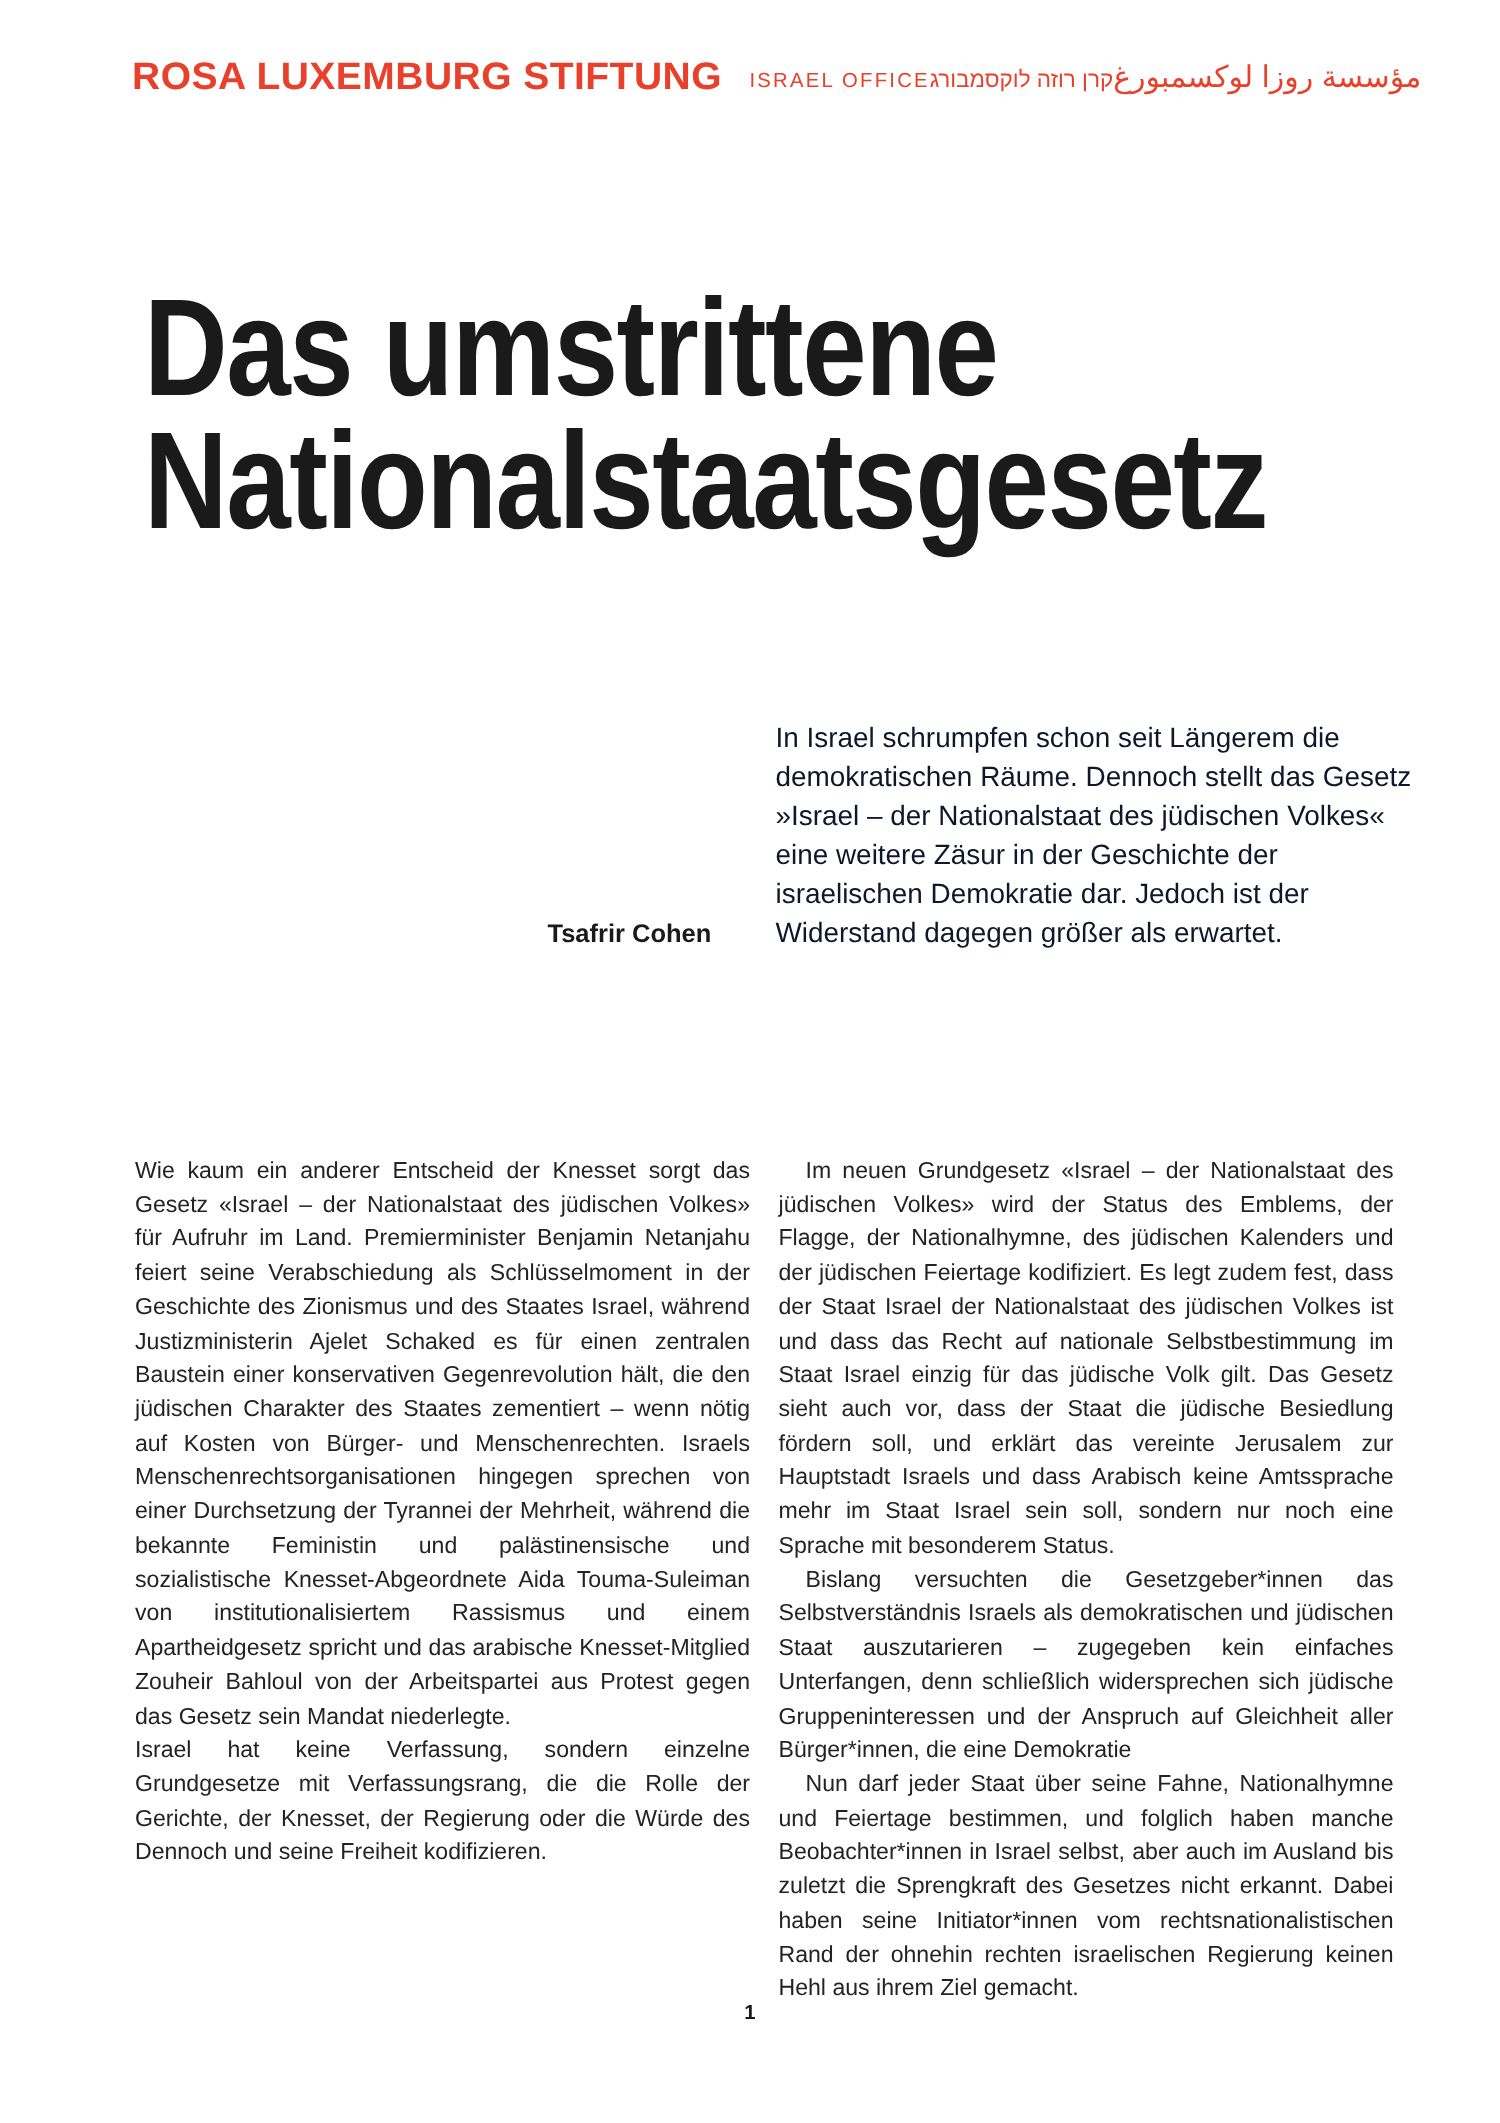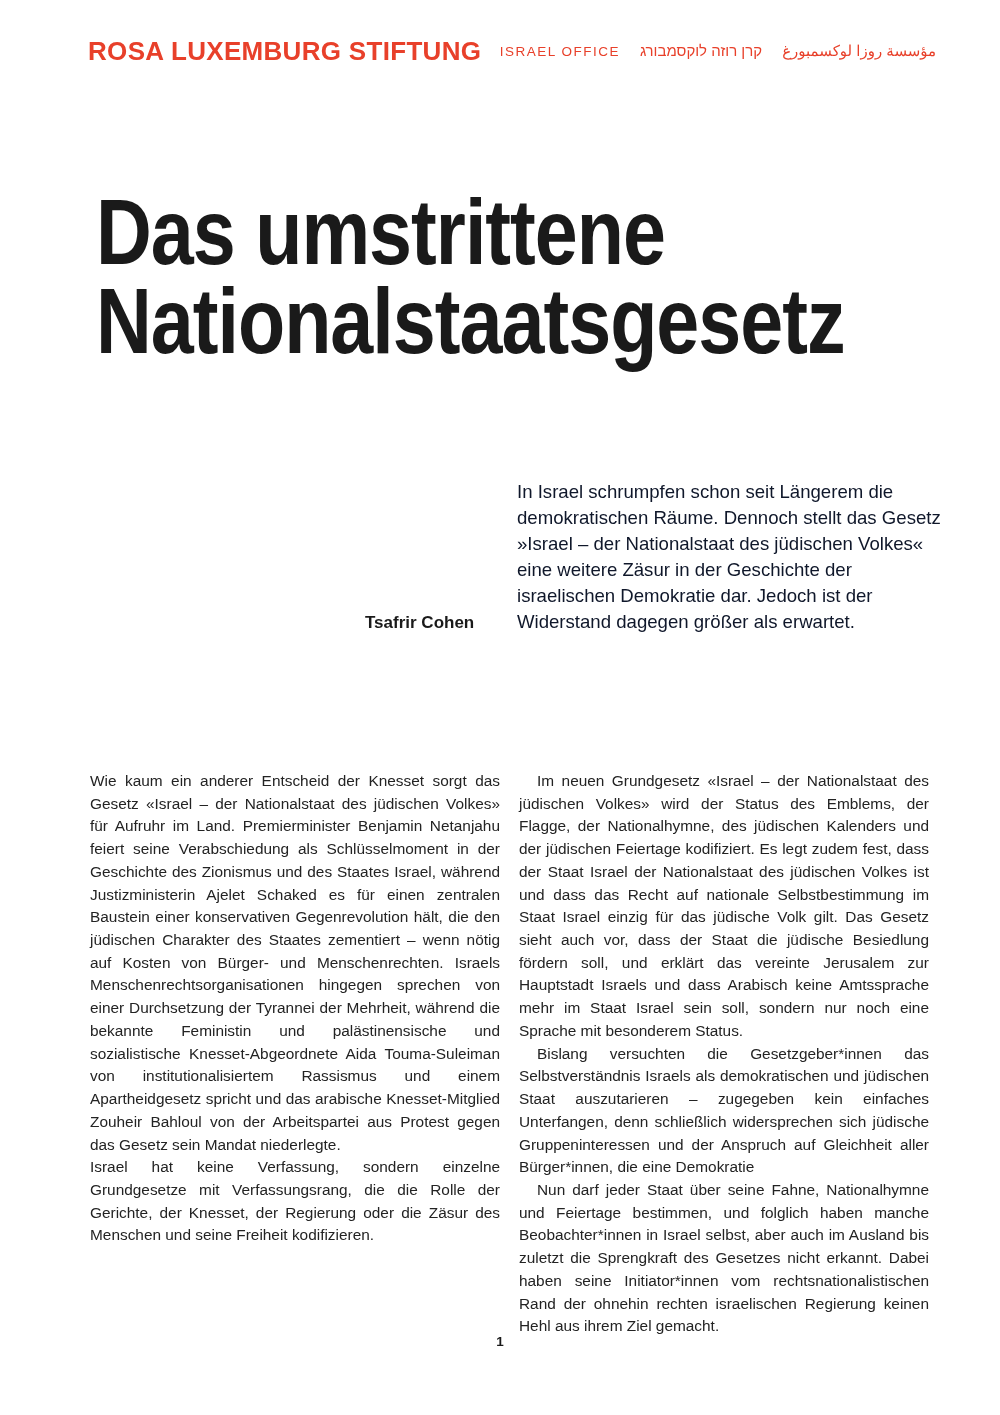--- a/index.html
+++ b/index.html
@@ -33,35 +33,34 @@
     font-size: 25.5px;
     letter-spacing: 0.3px;
     color: #e8402a;
     transform: scaleX(1.02);
     transform-origin: left center;
   }
   .office-group {
     display: flex;
     align-items: baseline;
     margin-left: 26px;
-    gap: 20px;
     color: #e8402a;
   }
   .office-en {
     font-size: 13.5px;
     letter-spacing: 1.5px;
     font-weight: normal;
   }
   .office-he {
     font-size: 15px;
     direction: rtl;
     unicode-bidi: isolate;
   }
   .office-ar {
-    font-size: 15px;
+    font-size: 20px;
     direction: rtl;
     unicode-bidi: isolate;
   }
 
   
   .title {
     position: absolute;
     left: 96px;
     top: 126px;
     width: 830px;
@@ -162,21 +161,21 @@
 
 <div class="lead-block">
   <div class="lead-author">Tsafrir Cohen</div>
   <div class="lead-text">In Israel schrumpfen schon seit Längerem die demokratischen Räume. Dennoch stellt das Gesetz »Israel – der Nationalstaat des jüdischen Volkes« eine weitere Zäsur in der Geschichte der israelischen Demokratie dar. Jedoch ist der Widerstand dagegen größer als erwartet.</div>
 </div>
 
 <div class="columns">
 
   <div class="col">
     <p>Wie kaum ein anderer Entscheid der Knesset sorgt das Gesetz «Israel – der Nationalstaat des jüdischen Volkes» für Aufruhr im Land. Premierminister Benjamin Netanjahu feiert seine Verabschiedung als Schlüsselmoment in der Geschichte des Zionismus und des Staates Israel, während Justizministerin Ajelet Schaked es für einen zentralen Baustein einer konservativen Gegenrevolution hält, die den jüdischen Charakter des Staates zementiert – wenn nötig auf Kosten von Bürger- und Menschenrechten. Israels Menschenrechtsorganisationen hingegen sprechen von einer Durchsetzung der Tyrannei der Mehrheit, während die bekannte Feministin und palästinensische und sozialistische Knesset-Abgeordnete Aida Touma-Suleiman von institutionalisiertem Rassismus und einem Apartheidgesetz spricht und das arabische Knesset-Mitglied Zouheir Bahloul von der Arbeitspartei aus Protest gegen das Gesetz sein Mandat niederlegte.</p>
-    <p>Israel hat keine Verfassung, sondern einzelne Grundgesetze mit Verfassungsrang, die die Rolle der Gerichte, der Knesset, der Regierung oder die Zäsur des Menschen und seine Freiheit kodifizieren.</p>
+    <p>Israel hat keine Verfassung, sondern einzelne Grundgesetze mit Verfassungsrang, die die Rolle der Gerichte, der Knesset, der Regierung oder die Würde des Dennoch und seine Freiheit kodifizieren.</p>
   </div>
 
   <div class="col">
     <p class="indent">Im neuen Grundgesetz «Israel – der Nationalstaat des jüdischen Volkes» wird der Status des Emblems, der Flagge, der Nationalhymne, des jüdischen Kalenders und der jüdischen Feiertage kodifiziert. Es legt zudem fest, dass der Staat Israel der Nationalstaat des jüdischen Volkes ist und dass das Recht auf nationale Selbstbestimmung im Staat Israel einzig für das jüdische Volk gilt. Das Gesetz sieht auch vor, dass der Staat die jüdische Besiedlung fördern soll, und erklärt das vereinte Jerusalem zur Hauptstadt Israels und dass Arabisch keine Amtssprache mehr im Staat Israel sein soll, sondern nur noch eine Sprache mit besonderem Status.</p>
     <p class="indent">Bislang versuchten die Gesetzgeber*innen das Selbstverständnis Israels als demokratischen und jüdischen Staat auszutarieren – zugegeben kein einfaches Unterfangen, denn schließlich widersprechen sich jüdische Gruppeninteressen und der Anspruch auf Gleichheit aller Bürger*innen, die eine Demokratie</p>
     <p class="indent">Nun darf jeder Staat über seine Fahne, Nationalhymne und Feiertage bestimmen, und folglich haben manche Beobachter*innen in Israel selbst, aber auch im Ausland bis zuletzt die Sprengkraft des Gesetzes nicht erkannt. Dabei haben seine Initiator*innen vom rechtsnationalistischen Rand der ohnehin rechten israelischen Regierung keinen Hehl aus ihrem Ziel gemacht.</p>
   </div>
 
 </div>
 

